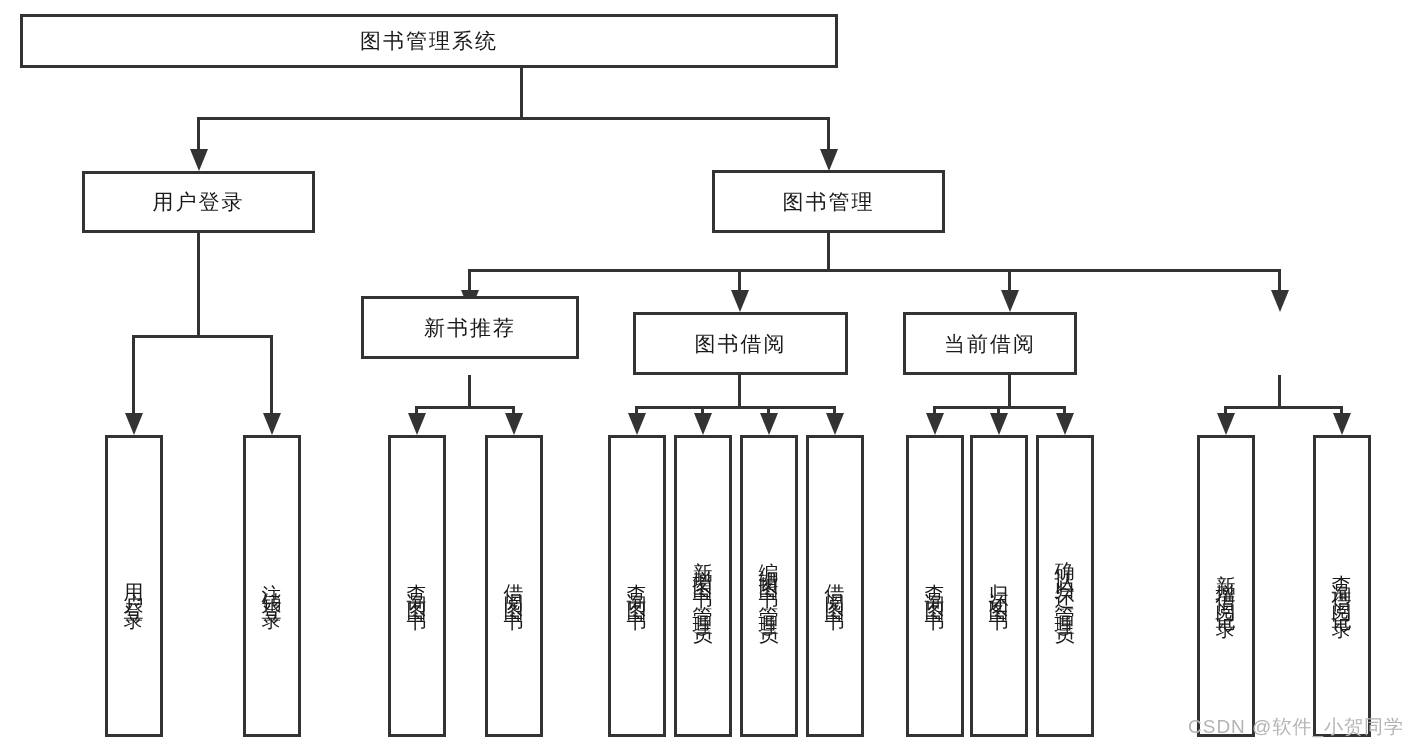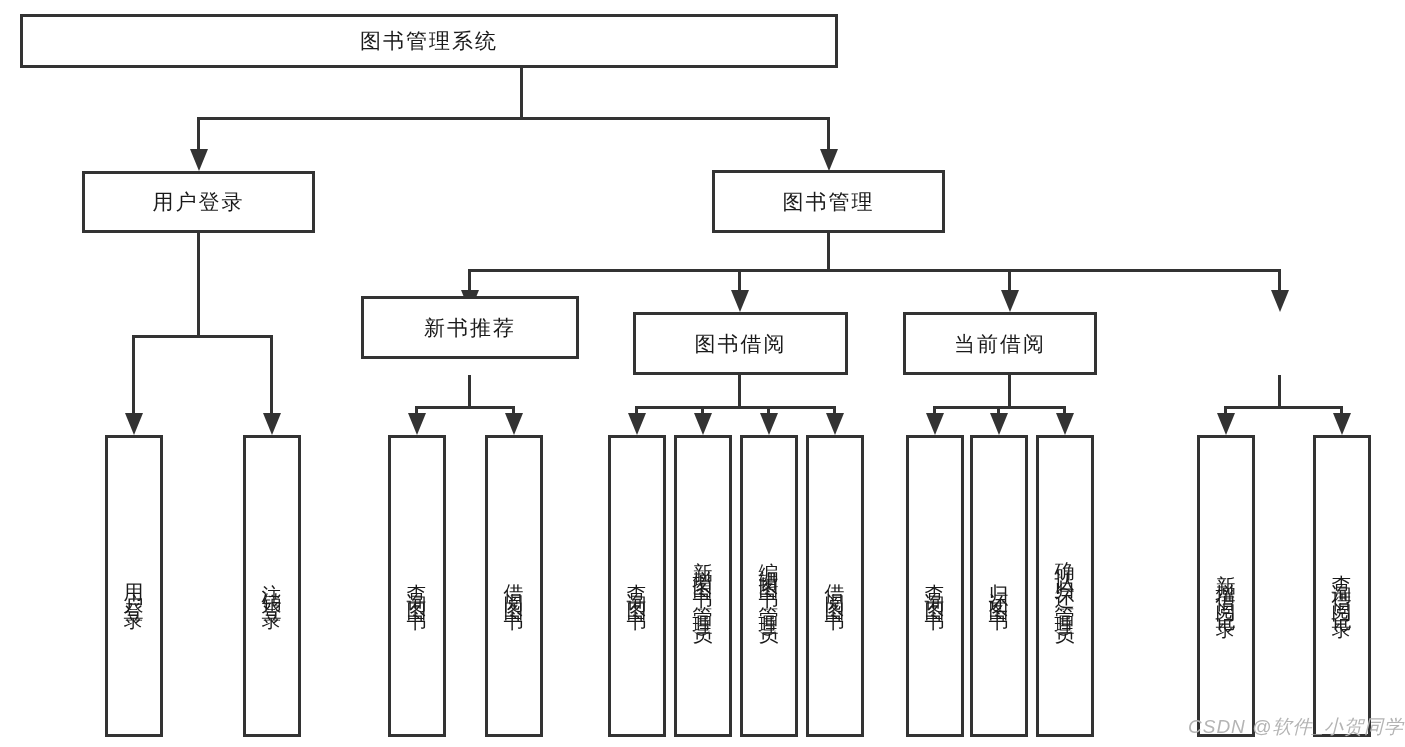--- a/index.html
+++ b/index.html
@@ -26,21 +26,21 @@
   .hline,.vline{position:absolute;background:var(--line);}
   .hline{height:3px;}
   .vline{width:3px;}
   .arrow{
     position:absolute;width:0;height:0;
     border-left:9px solid transparent;border-right:9px solid transparent;
     border-top:22px solid var(--line);
   }
   .watermark{
     position:absolute;left:1188px;top:714px;z-index:6;
-    color:var(--wm);font-size:19px;letter-spacing:1px;white-space:nowrap;font-style:italic;
+    color:var(--wm);font-size:19px;letter-spacing:1px;white-space:nowrap;
   }
 </style>
 </head>
 <body>
 
 <div class="canvas">
 
   <div class="vline" style="left:520px;top:66px;height:53px"></div>
   <div class="hline" style="left:197px;top:117px;width:633px"></div>
   <div class="vline" style="left:197px;top:117px;height:35px"></div>
@@ -111,21 +111,21 @@
   <div class="node" style="left:712px;top:170px;width:233px;height:63px">
     <span>图书管理</span>
   </div>
 
   <div class="node" style="left:361px;top:296px;width:218px;height:63px">
     <span>新书推荐</span>
   </div>
   <div class="node" style="left:633px;top:312px;width:215px;height:63px">
     <span>图书借阅</span>
   </div>
-  <div class="node" style="left:903px;top:312px;width:194px;height:63px">
+  <div class="node" style="left:903px;top:312px;width:174px;height:63px">
     <span>当前借阅</span>
   </div>
 
   <div class="node leaf" style="left:105px;top:435px;width:58px;height:302px">
     <span class="vtext">用户登录</span>
   </div>
   <div class="node leaf" style="left:243px;top:435px;width:58px;height:302px">
     <span class="vtext">注销登录</span>
   </div>
   <div class="node leaf" style="left:388px;top:435px;width:58px;height:302px">

